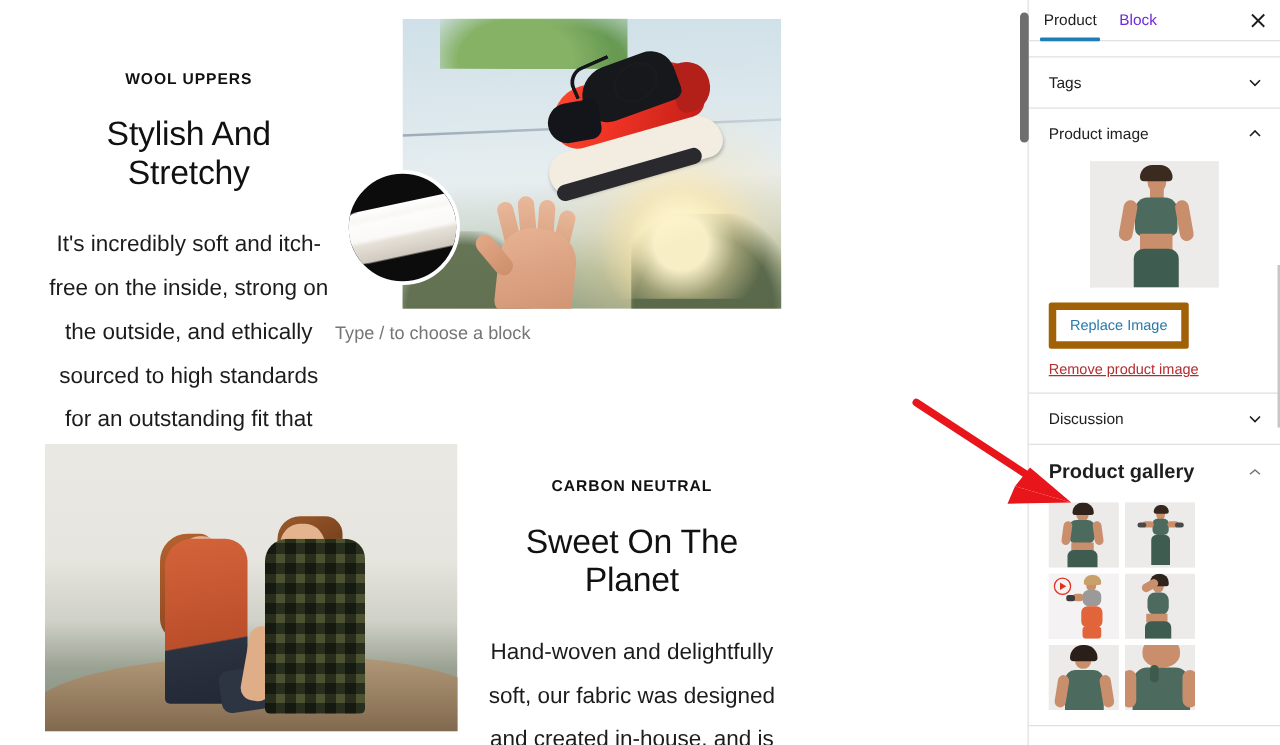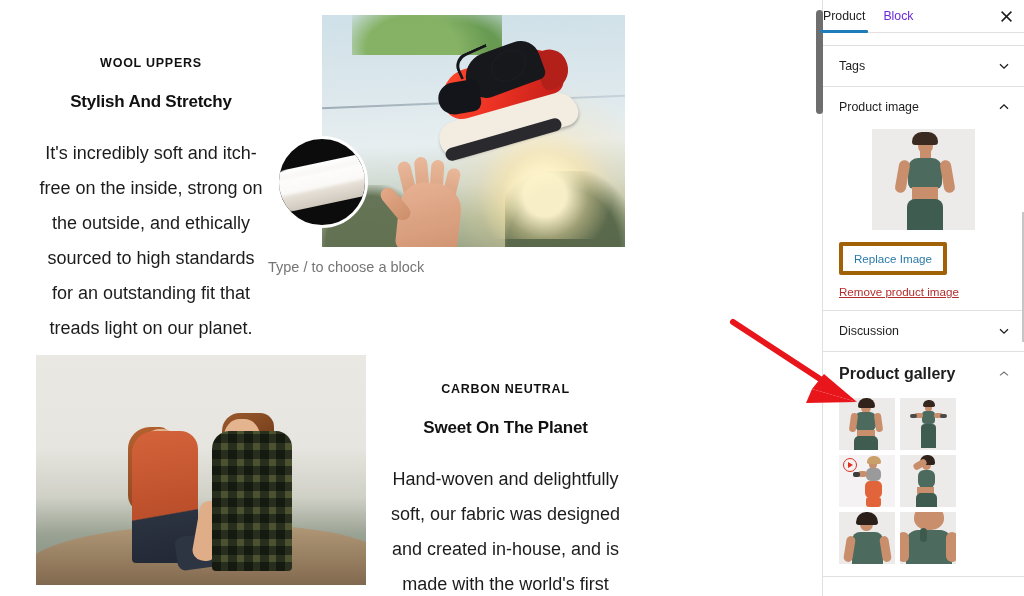--- a/index.html
+++ b/index.html
@@ -17,21 +17,21 @@
   .block-row{display:flex;position:absolute;}
 
   
   .sec1{left:0;top:0;width:822px;height:300px;}
   .sec1 .txtcol{position:absolute;left:36px;top:56px;width:230px;}
   .eyebrow{
     font-size:12.5px;font-weight:bold;letter-spacing:.06em;
     color:#111;text-transform:uppercase;margin:0 0 22px 0;
   }
   .bighead{
-    font-size:17px;font-weight:bold;color:#111;margin:0 0 24px 0;
+    font-size:27px;font-weight:normal;color:#111;margin:0 0 24px 0;
     letter-spacing:-0.2px;line-height:1.15;
   }
   .bodytext{
     font-size:18px;color:#1c1c1c;line-height:1.95;margin:0;
   }
 
   
   .hero1{
     position:absolute;left:322px;top:15px;width:303px;height:232px;
     overflow:hidden;
@@ -208,21 +208,21 @@
 
   .sec2 .txtcol{position:absolute;left:388px;top:42px;width:235px;}
 
   
   .sidebar{
     position:relative;width:202px;height:596px;background:#ffffff;
     border-left:1px solid #e0e0e0;box-sizing:border-box;
   }
   .sb-tabs{
     position:relative;height:33px;border-bottom:1px solid #e0e0e0;
-    display:flex;align-items:center;padding-left:0;box-sizing:border-box;
+    display:flex;align-items:center;padding-left:12px;box-sizing:border-box;
   }
   .sb-tab{
     position:relative;height:33px;line-height:33px;font-size:12.3px;color:#6d28d9;
     margin-right:18px;cursor:pointer;
   }
   .sb-tab.active{color:#1e1e1e;}
   .sb-tab.active:after{
     content:"";position:absolute;left:-3px;right:-3px;bottom:0;height:3px;
     background:#1e7cb8;border-radius:1px;
   }
@@ -251,21 +251,21 @@
   }
   
   .mdl{position:absolute;inset:0;background:#ecebe9;}
   .mdl .skin{position:absolute;background:#c98f6d;}
   .mdl .top{position:absolute;background:#4c6b5e;}
   .mdl .legs{position:absolute;background:#3f5c50;}
 
   .btn-replace{
     display:inline-block;margin-top:12px;
     padding:6px 11px;font-size:11.6px;color:#2a7aa8;
-    border:4px solid #a16207;border-radius:2px;background:#fff;cursor:pointer;
+    border:6px solid #a16207;border-radius:2px;background:#fff;cursor:pointer;
   }
   .link-remove{
     display:block;margin-top:10px;font-size:11.6px;color:#b32d2e;
     text-decoration:underline;cursor:pointer;
   }
 
   .gallery{display:flex;flex-wrap:wrap;gap:5px;margin-top:2px;}
   .gthumb{
     width:56px;height:52px;background:#eceaea;position:relative;overflow:hidden;
     cursor:pointer;

